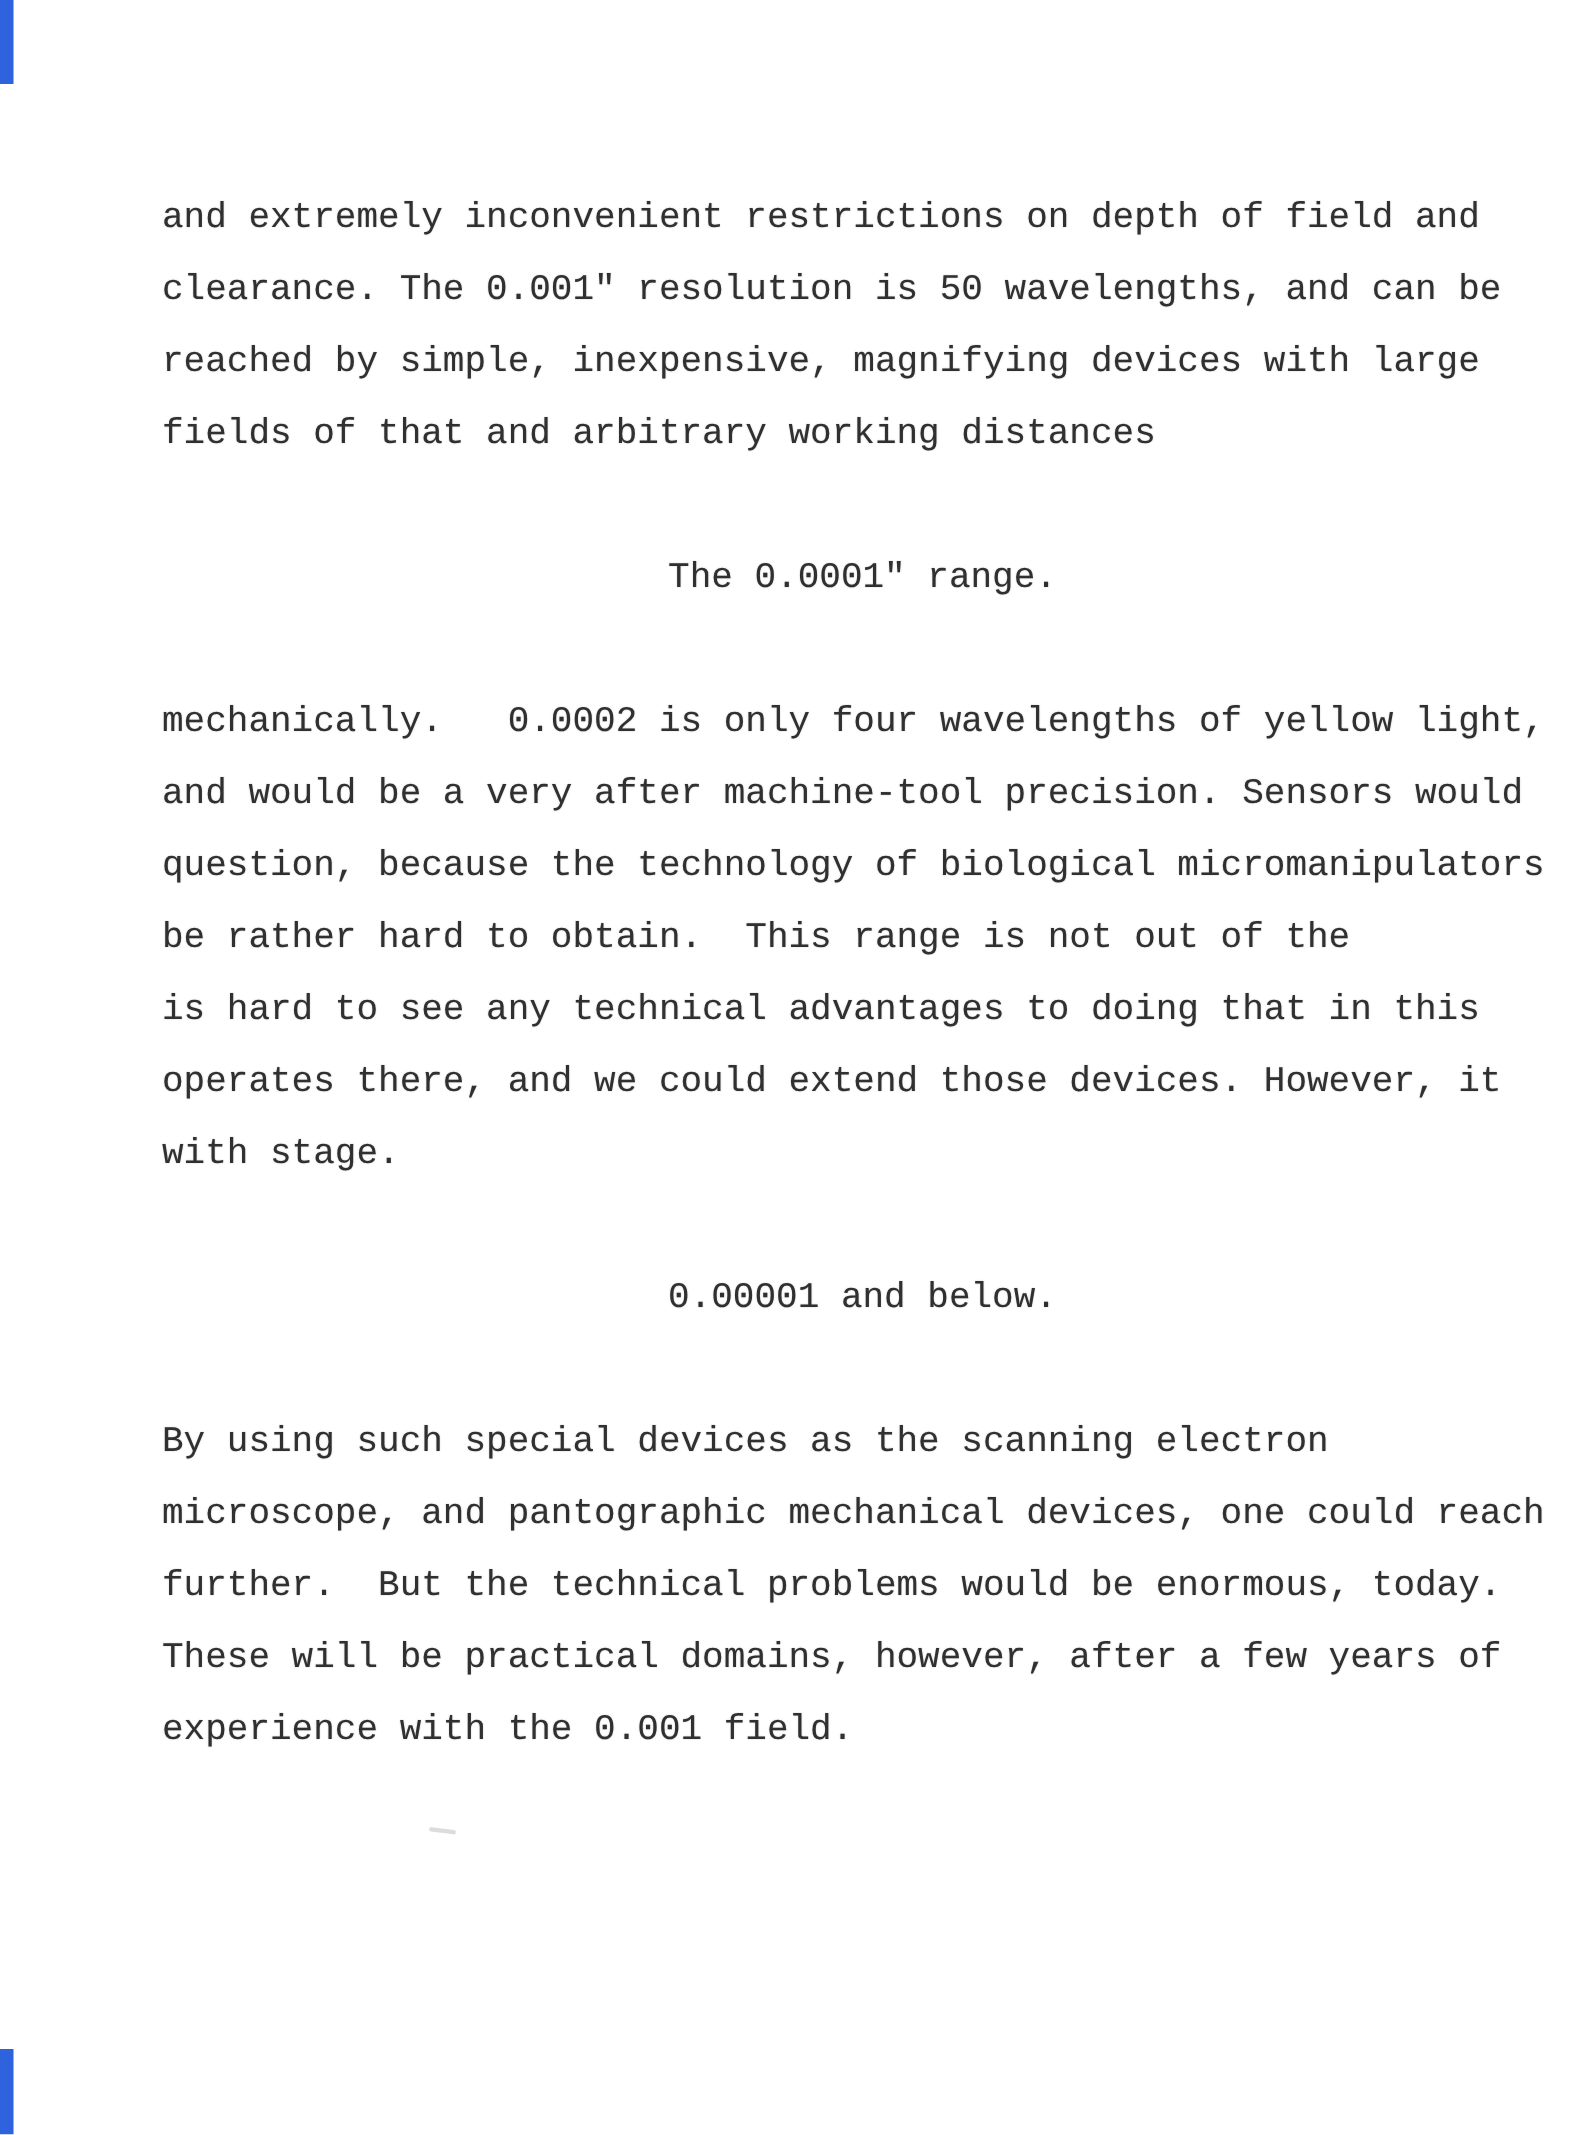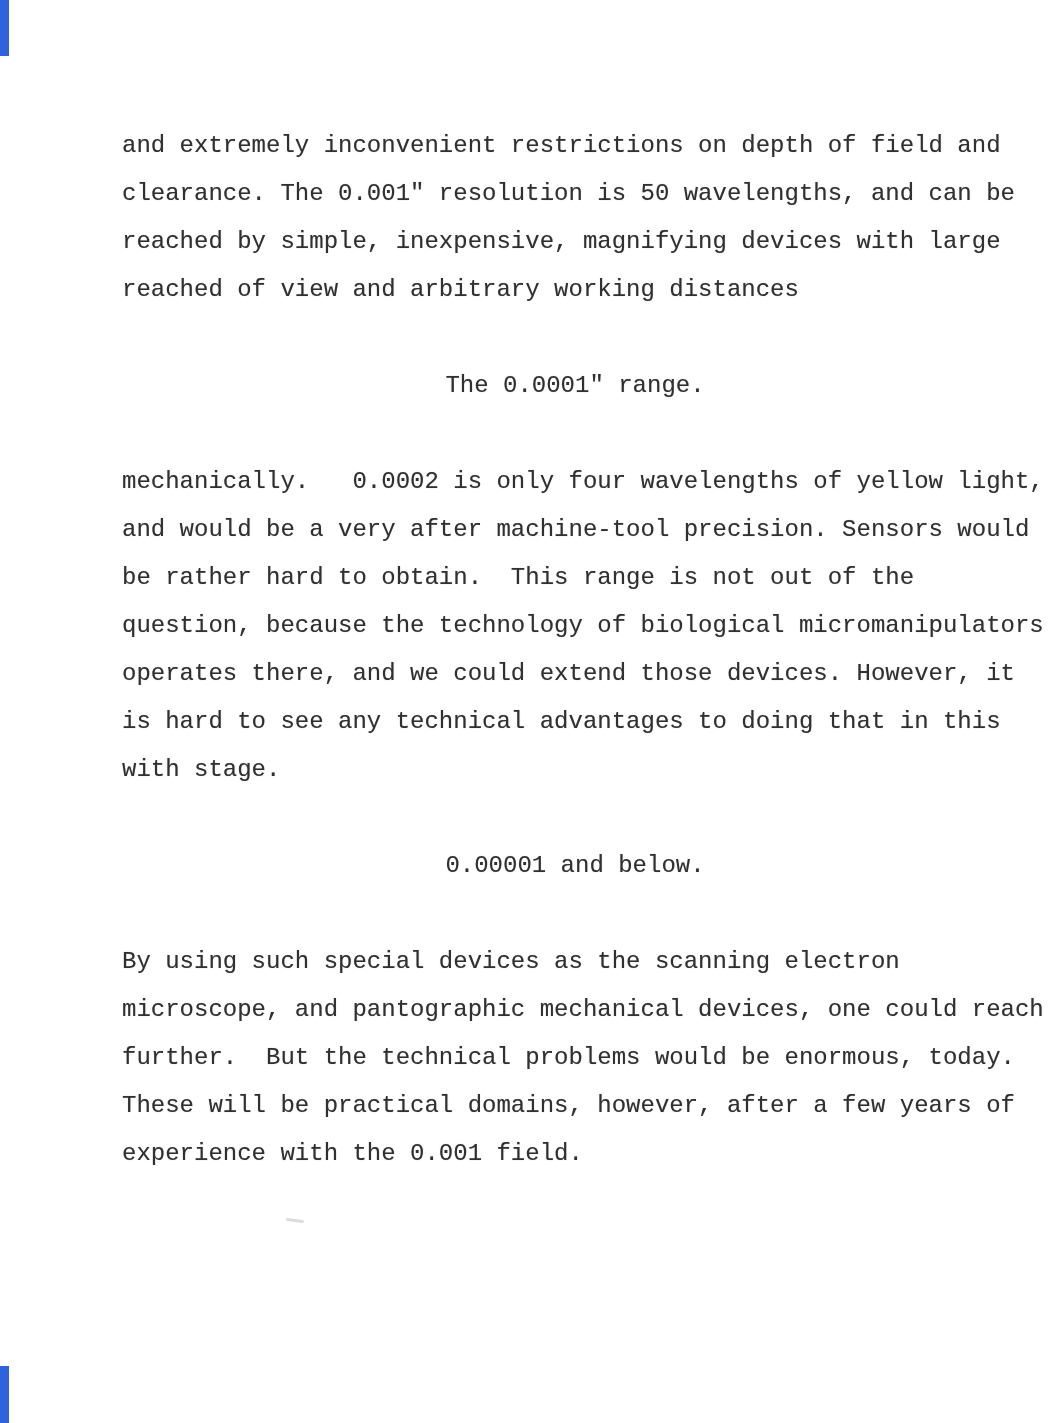--- a/index.html
+++ b/index.html
@@ -25,21 +25,21 @@
     left: 108px;
     top: 122px;
     width: 934px;
     font-family: "Liberation Mono", "DejaVu Sans Mono", monospace;
     font-size: 24px;
     line-height: 48px;
     color: var(--ink);
     text-shadow: 0 0 1px rgba(48,48,48,0.35);
   }
   .para {
-    margin: 0 0 48px 14px;
+    margin: 0 0 48px 0;
     font-family: Liberation Mono, monospace;
   }
   .para:last-child { margin-bottom: 0; }
   .line {
     white-space: pre;
     height: 48px;
   }
   .heading {
     margin: 0 0 48px 0;
     text-align: center;
@@ -74,32 +74,32 @@
   <div class="edge-mark top"></div>
   <div class="edge-mark bottom"></div>
   <div class="smudge"></div>
 
   <div class="text-block">
 
     <div class="para">
       <div class="line">and extremely inconvenient restrictions on depth of field and</div>
       <div class="line">clearance. The 0.001" resolution is 50 wavelengths, and can be</div>
       <div class="line">reached by simple, inexpensive, magnifying devices with large</div>
-      <div class="line">reached of view and arbitrary working distances</div>
+      <div class="line">fields of that and arbitrary working distances</div>
     </div>
 
     <div class="heading">The 0.0001" range.</div>
 
     <div class="para">
       <div class="line">mechanically.   0.0002 is only four wavelengths of yellow light,</div>
       <div class="line">and would be a very after machine-tool precision. Sensors would</div>
+      <div class="line">question, because the technology of biological micromanipulators</div>
       <div class="line">be rather hard to obtain.  This range is not out of the</div>
-      <div class="line">question, because the technology of biological micromanipulators</div>
+      <div class="line">is hard to see any technical advantages to doing that in this</div>
       <div class="line">operates there, and we could extend those devices. However, it</div>
-      <div class="line">is hard to see any technical advantages to doing that in this</div>
       <div class="line">with stage.</div>
     </div>
 
     <div class="heading">0.00001 and below.</div>
 
     <div class="para">
       <div class="line">By using such special devices as the scanning electron</div>
       <div class="line">microscope, and pantographic mechanical devices, one could reach</div>
       <div class="line">further.  But the technical problems would be enormous, today.</div>
       <div class="line">These will be practical domains, however, after a few years of</div>

